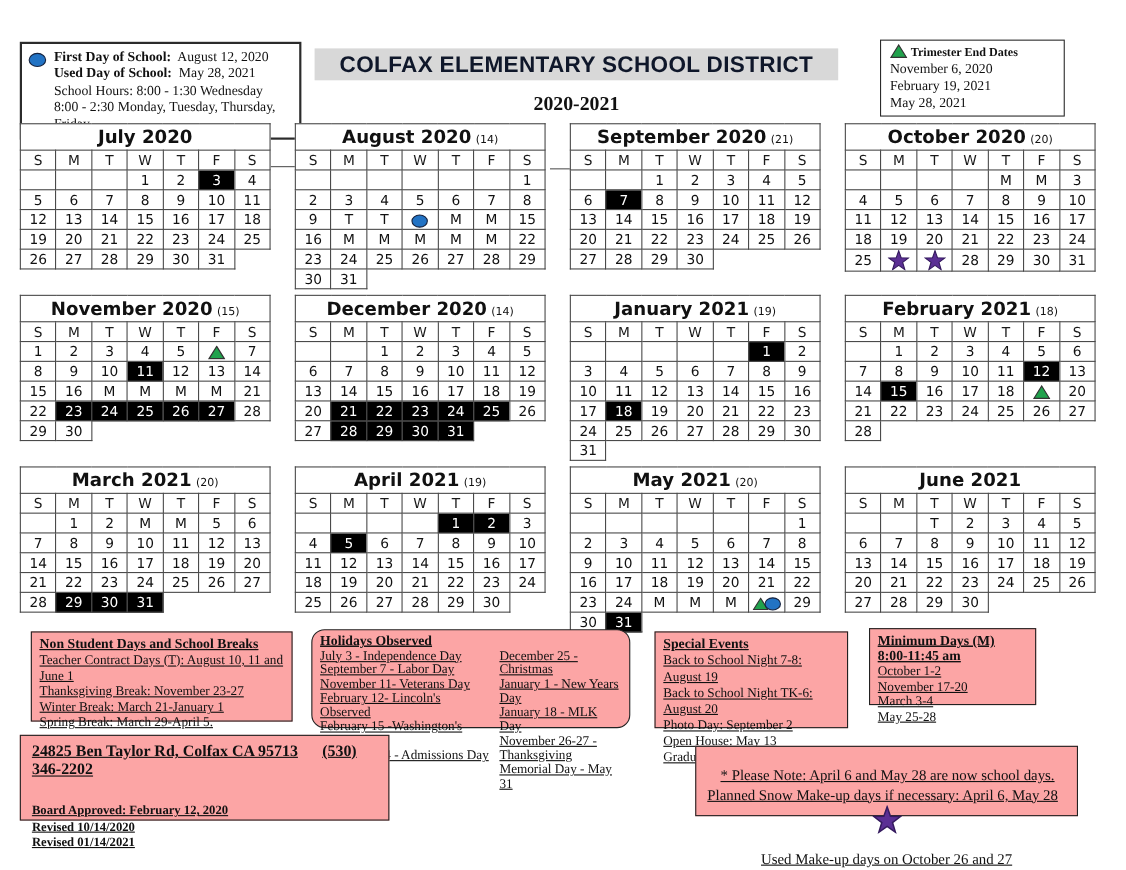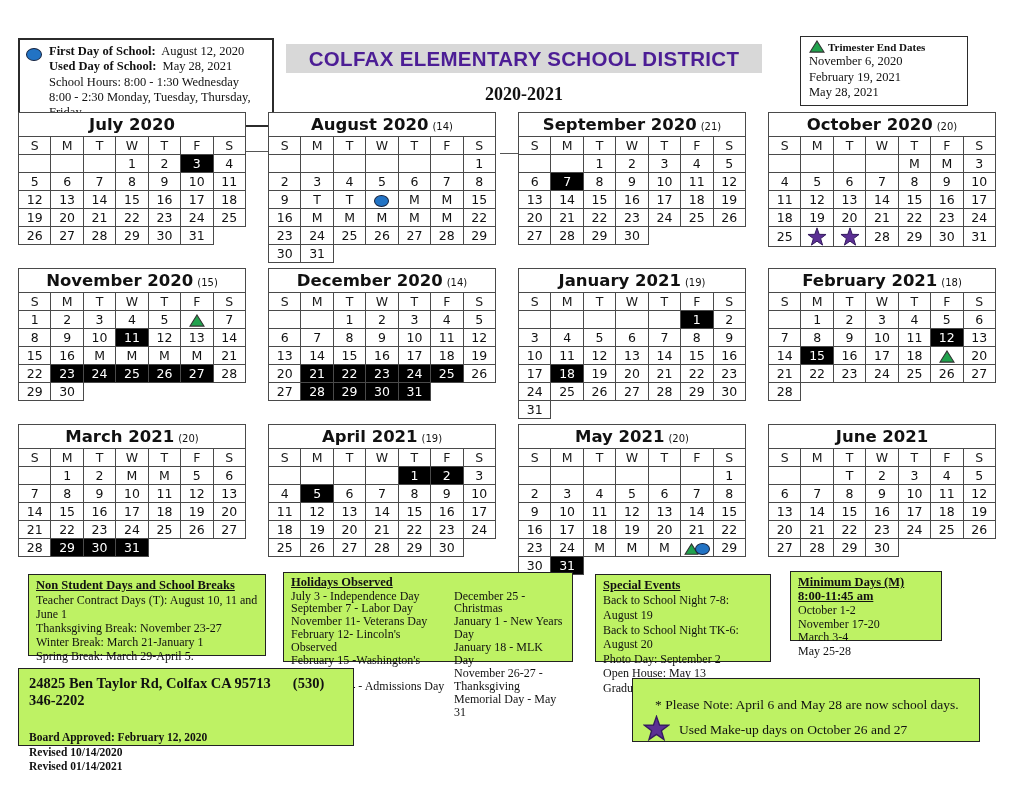--- a/index.html
+++ b/index.html
@@ -17,21 +17,21 @@
     display:flex; gap:7px;
   }
   #info-box .bullet-col { padding-top:2px; }
   .ic-circle {
     display:inline-block; width:16px; height:13px; border-radius:50%;
     border:1.5px solid #16233f; vertical-align:middle;
   }
   #main-title {
     position:absolute; left:286px; top:44px; width:476px; padding:3px 0 2px 0;
     text-align:center; font-family:"Liberation Sans", sans-serif;
-    font-weight:bold; font-size:20.5px; letter-spacing:0.3px; color:#4c1d95;
+    font-weight:bold; font-size:20.5px; letter-spacing:0.3px; color:#0f172a;
   }
   #school-year {
     position:absolute; left:286px; top:84px; width:476px; text-align:center;
     font-family:"Liberation Serif", serif; font-weight:bold; font-size:18px;
   }
   #trimester-box {
     position:absolute; left:800px; top:36px; width:168px; min-height:70px;
     border:1.5px solid #2b2b2b; padding:3px 8px 4px 8px;
     font-family:"Liberation Serif", serif; font-size:12.5px; line-height:1.22;
   }
@@ -58,42 +58,43 @@
   table.cal td.dh { font-size:12.5px; color:#1a1a1a; }
   table.cal td.black { background:#000; color:#fff; }
   table.cal td.absent { border:none; background:transparent; }
   table.cal td svg { vertical-align:middle; display:inline-block; }
   table.cal td .ic-circle { width:15px; height:12px; border-width:1px; }
   .dual { white-space:nowrap; }
   .dual svg { margin-right:-4px; }
 
   
   .fbox {
-    position:absolute; border:1.5px solid #222; background:#bef264;
+    position:absolute; border:1.5px solid #222; background:#fca5a5;
     font-family:"Liberation Serif", serif; font-size:12px; line-height:1.18;
     padding:3px 7px;
+    text-decoration:underline;
   }
   .fbox .ft { font-weight:bold; text-decoration:underline; font-size:12.5px; }
   #box-nonstudent { left:28px;  top:574px; width:238px; height:82px; }
-  #box-holidays   { left:283px; top:572px; width:290px; height:90px; line-height:1.08; }
+  #box-holidays   { left:283px; top:572px; width:290px; height:90px; line-height:1.08;border-radius:12px; }
   #box-holidays .cols { display:flex; gap:5px; }
   #box-holidays .cols .col1 { width:158px; }
   #box-holidays .cols .col2 { flex:1; }
   #box-special    { left:595px; top:574px; width:176px; height:88px; line-height:1.22; }
   #box-minimum    { left:790px; top:571px; width:152px; height:70px; line-height:1.15; }
   #box-address    { left:18px;  top:668px; width:336px; height:78px; padding:6px 10px; }
   #box-address .street-line { font-weight:bold; font-size:14.5px; }
   #box-address .street-line .phone { margin-left:22px; }
   #box-address .sub { font-weight:bold; font-size:11.5px; line-height:1.25; margin-top:21px; }
   #box-note {
     left:632px; top:678px; width:348px; height:64px; padding:17px 10px;
     font-size:13.5px; line-height:1.3;
   }
   #box-note .l1 { padding-left:12px; }
-  #box-note .star-line { display:flex; align-items:center; gap:9px; margin-top:1px; }
+  #box-note .star-line { display:flex; align-items:center; gap:9px; margin-top:1px;flex-direction:column; }
 </style>
 </head>
 <body>
 
 <div id="info-box">
   <div class="bullet-col">
     <span class="ic-circle" id="info-circle" style="background: rgb(34, 115, 196);"></span>
   </div>
   <div>
     <div><b>First Day of School:</b>&nbsp; <span>August 12, 2020</span></div>
@@ -942,19 +943,20 @@
   </div>
   <div class="sub">
     <div>Board Approved: February 12, 2020</div>
     <div>Revised 10/14/2020</div>
     <div>Revised 01/14/2021</div>
   </div>
 </div>
 
 <div class="fbox" id="box-note">
   <div class="l1">* Please Note: April 6 and  May 28 are now school days.</div>
+  <div>Planned Snow Make-up days  if  necessary: April 6, May 28</div>
   <div class="star-line">
     <span id="note-star"><svg width="27" height="26" viewBox="0 0 20 19">
           <polygon points="10,0.9 12.23,7.33 19.03,7.46 13.61,11.57 15.58,18.09 10,14.2 4.42,18.09 6.39,11.57 0.97,7.46 7.77,7.33" fill="#5b2f94" stroke="#341a5e" stroke-width="1"></polygon>
         </svg></span>
     <span>Used Make-up days on October 26 and 27</span>
   </div>
 </div>
 
 </body></html>

